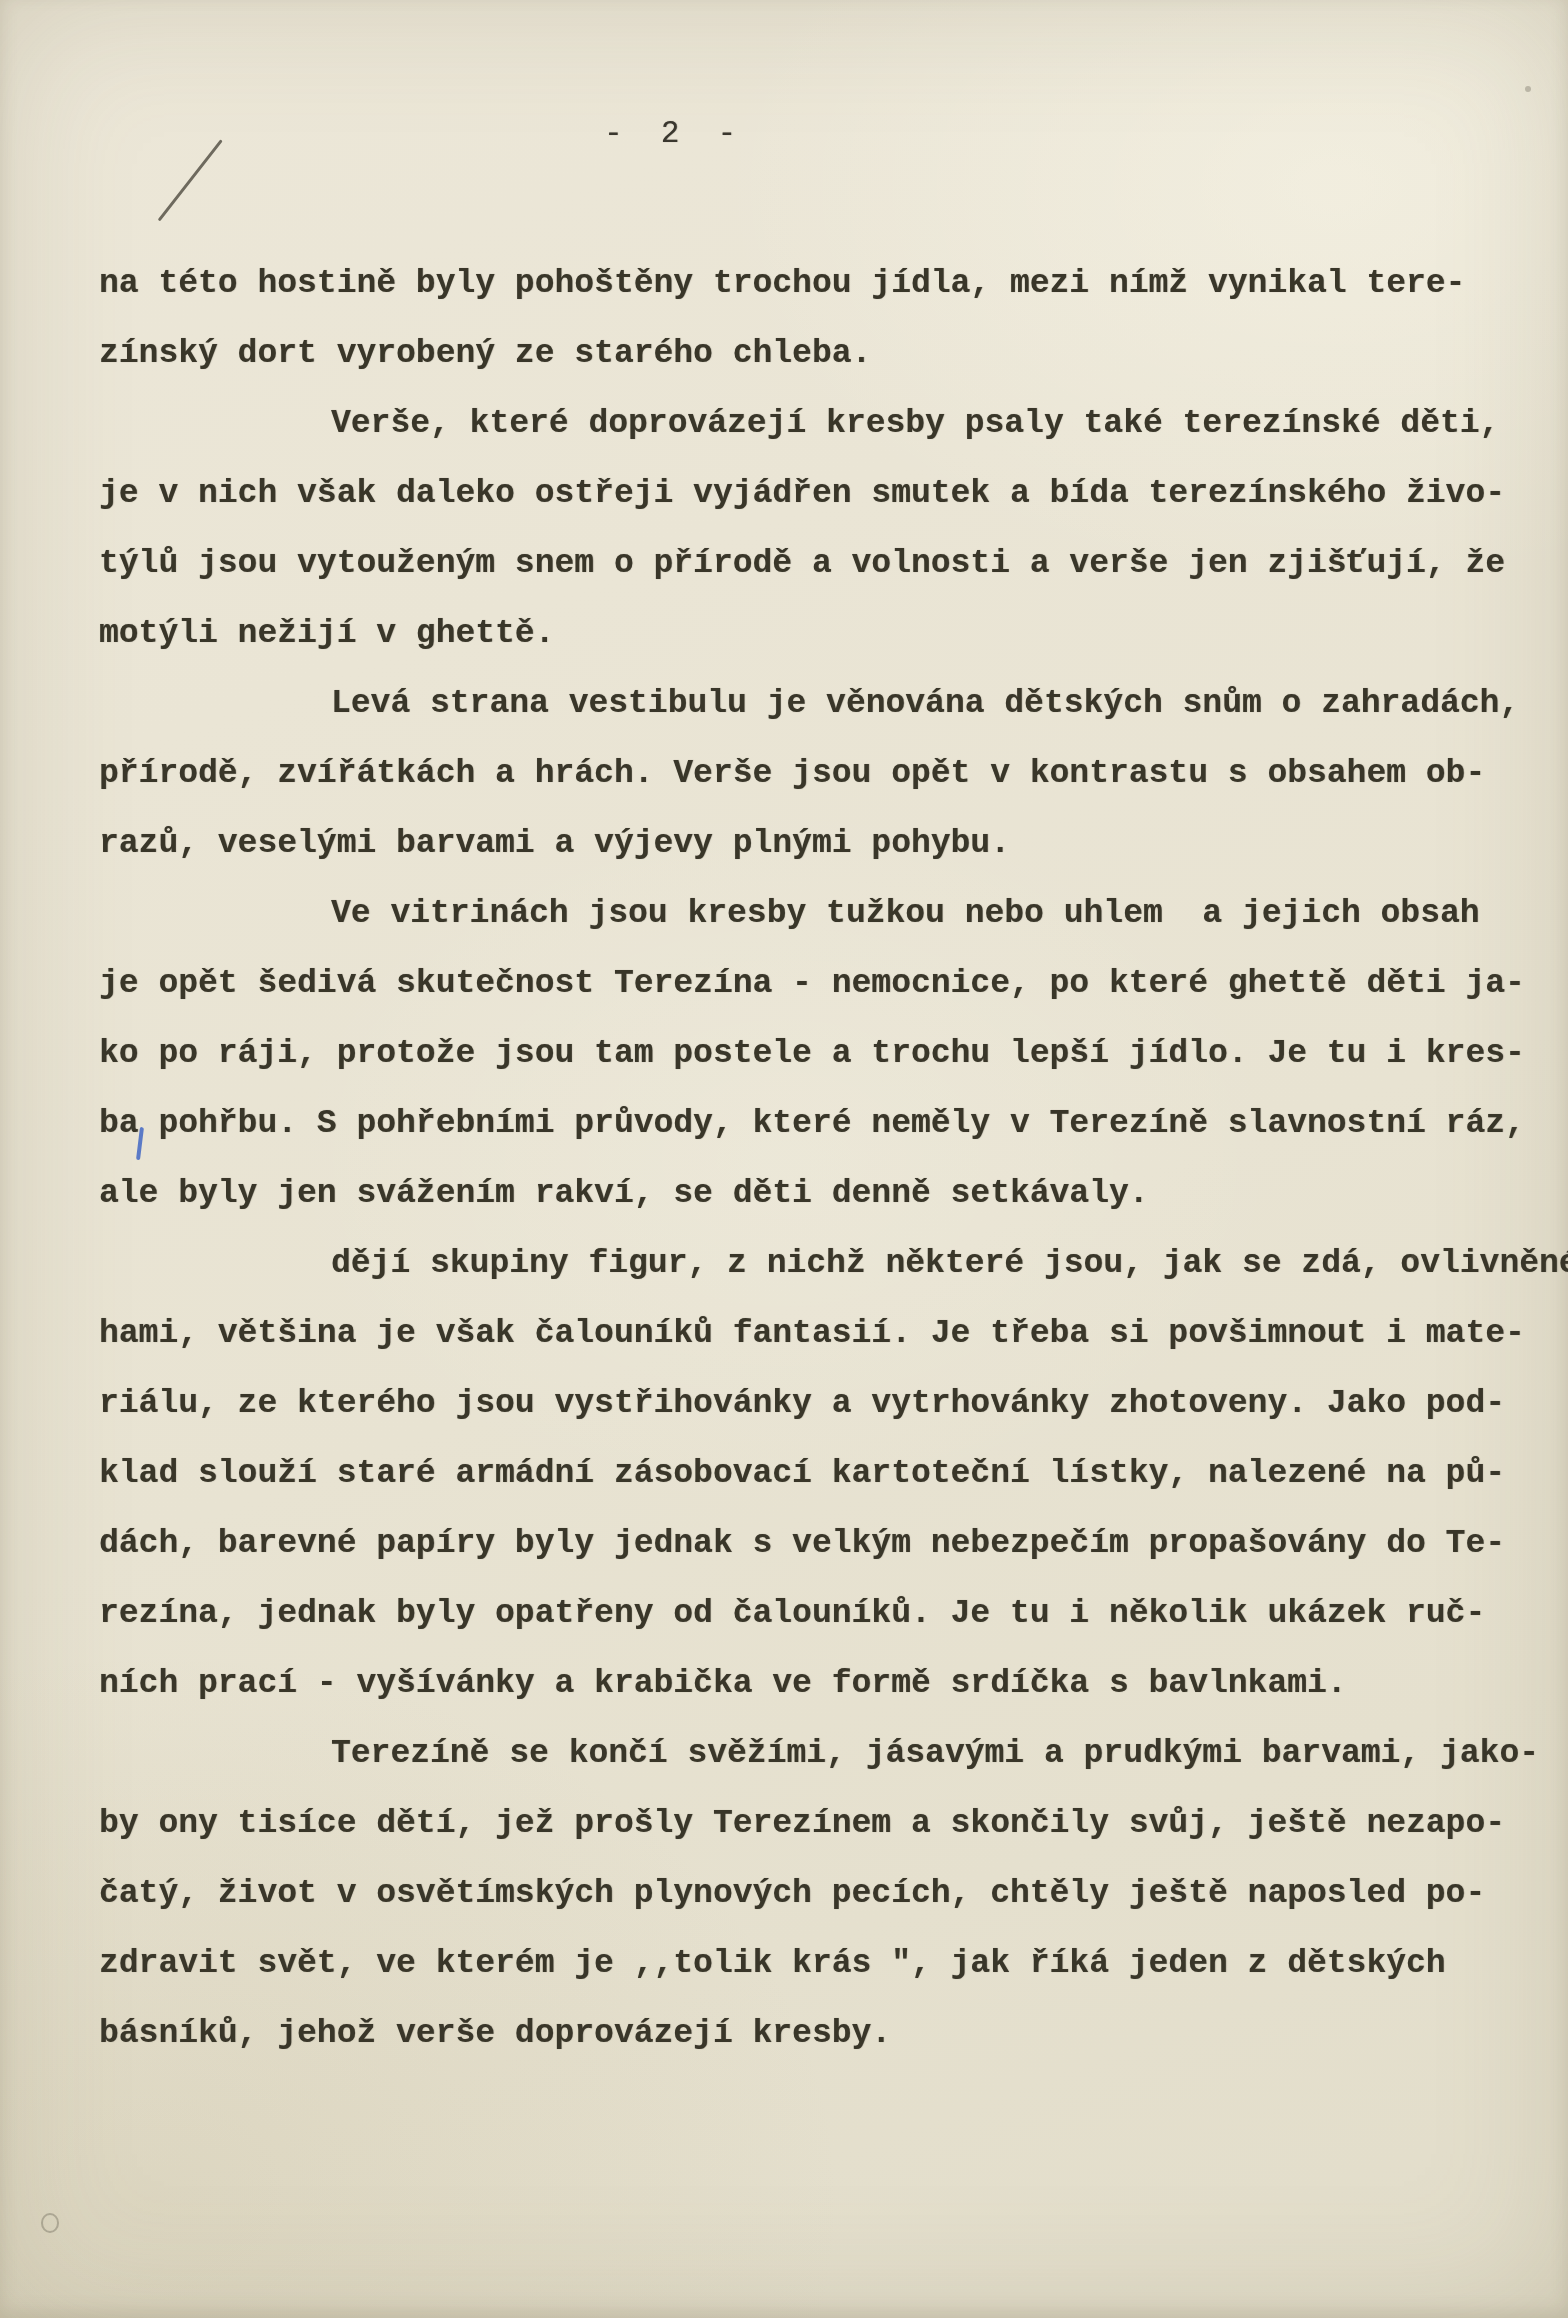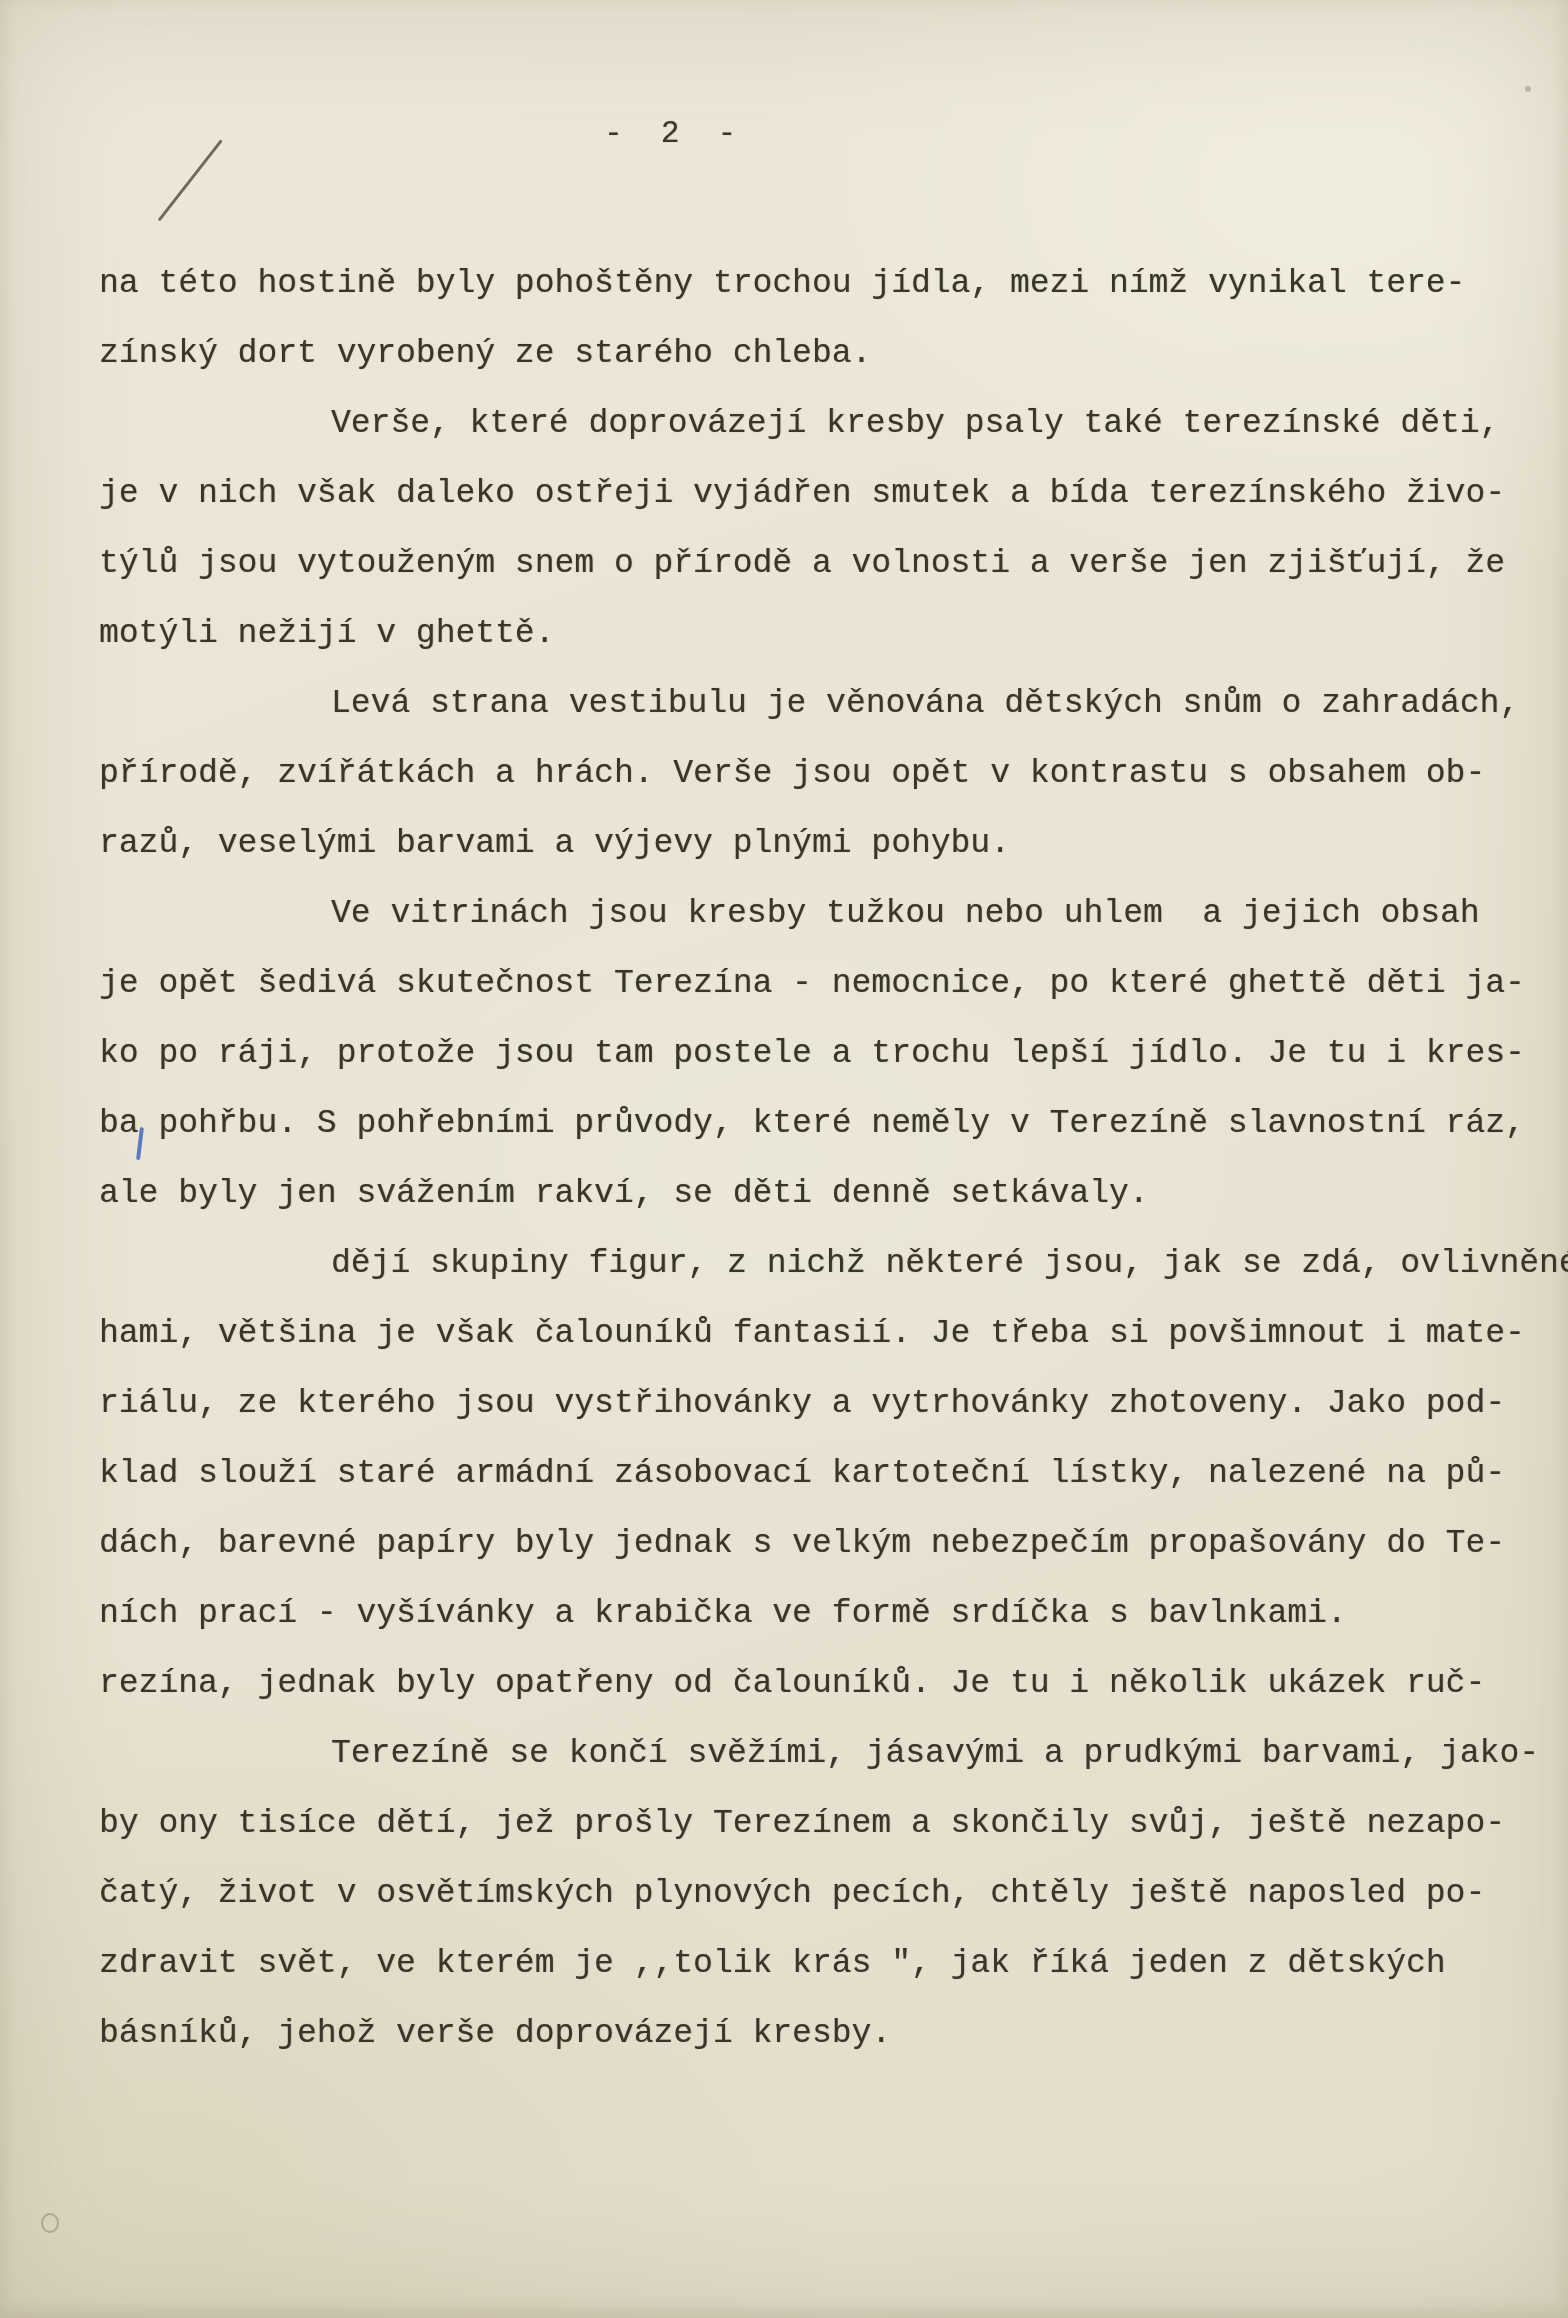--- a/index.html
+++ b/index.html
@@ -34,21 +34,21 @@
     position: absolute;
     top: 249px;
     left: 99px;
     right: 27.4px;
     color: #393629;
     font-size: 33px;
     line-height: 70px;
     text-shadow: 0.4px 0.4px 0.9px rgba(55, 52, 42, 0.45);
   }
   .paragraph { margin: 0; }
-  .line { white-space: pre; height: 70px; }
+  .line { white-space: pre; height: 70px; font-weight: bold; }
   .paragraph.indent .line:first-child { text-indent: 232px; }
   .pen-slash {
     position: absolute;
     top: 179px;
     left: 139px;
     width: 102px;
     height: 2.5px;
     background: rgba(68, 64, 54, 0.75);
     border-radius: 2px;
     transform: rotate(-52deg);
@@ -120,22 +120,22 @@
         <div class="line">ko po ráji, protože jsou tam postele a trochu lepší jídlo. Je tu i kres-</div>
         <div class="line">ba pohřbu. S pohřebními průvody, které neměly v Terezíně slavnostní ráz,</div>
         <div class="line">ale byly jen svážením rakví, se děti denně setkávaly.</div>
       </div>
       <div class="paragraph indent">
         <div class="line">dějí skupiny figur, z nichž některé jsou, jak se zdá, ovlivněné předlo-</div>
         <div class="line">hami, většina je však čalouníků fantasií. Je třeba si povšimnout i mate-</div>
         <div class="line">riálu, ze kterého jsou vystřihovánky a vytrhovánky zhotoveny. Jako pod-</div>
         <div class="line">klad slouží staré armádní zásobovací kartoteční lístky, nalezené na pů-</div>
         <div class="line">dách, barevné papíry byly jednak s velkým nebezpečím propašovány do Te-</div>
+        <div class="line">rezína, jednak byly opatřeny od čalouníků. Je tu i několik ukázek ruč-</div>
         <div class="line">ních prací - vyšívánky a krabička ve formě srdíčka s bavlnkami.</div>
-        <div class="line">rezína, jednak byly opatřeny od čalouníků. Je tu i několik ukázek ruč-</div>
       </div>
       <div class="paragraph indent">
         <div class="line">Terezíně se končí svěžími, jásavými a prudkými barvami, jako-</div>
         <div class="line">by ony tisíce dětí, jež prošly Terezínem a skončily svůj, ještě nezapo-</div>
         <div class="line">čatý, život v osvětímských plynových pecích, chtěly ještě naposled po-</div>
         <div class="line">zdravit svět, ve kterém je ,,tolik krás ″, jak říká jeden z dětských</div>
         <div class="line">básníků, jehož verše doprovázejí kresby.</div>
       </div>
     </div>
   <div class="blue-mark"></div>

